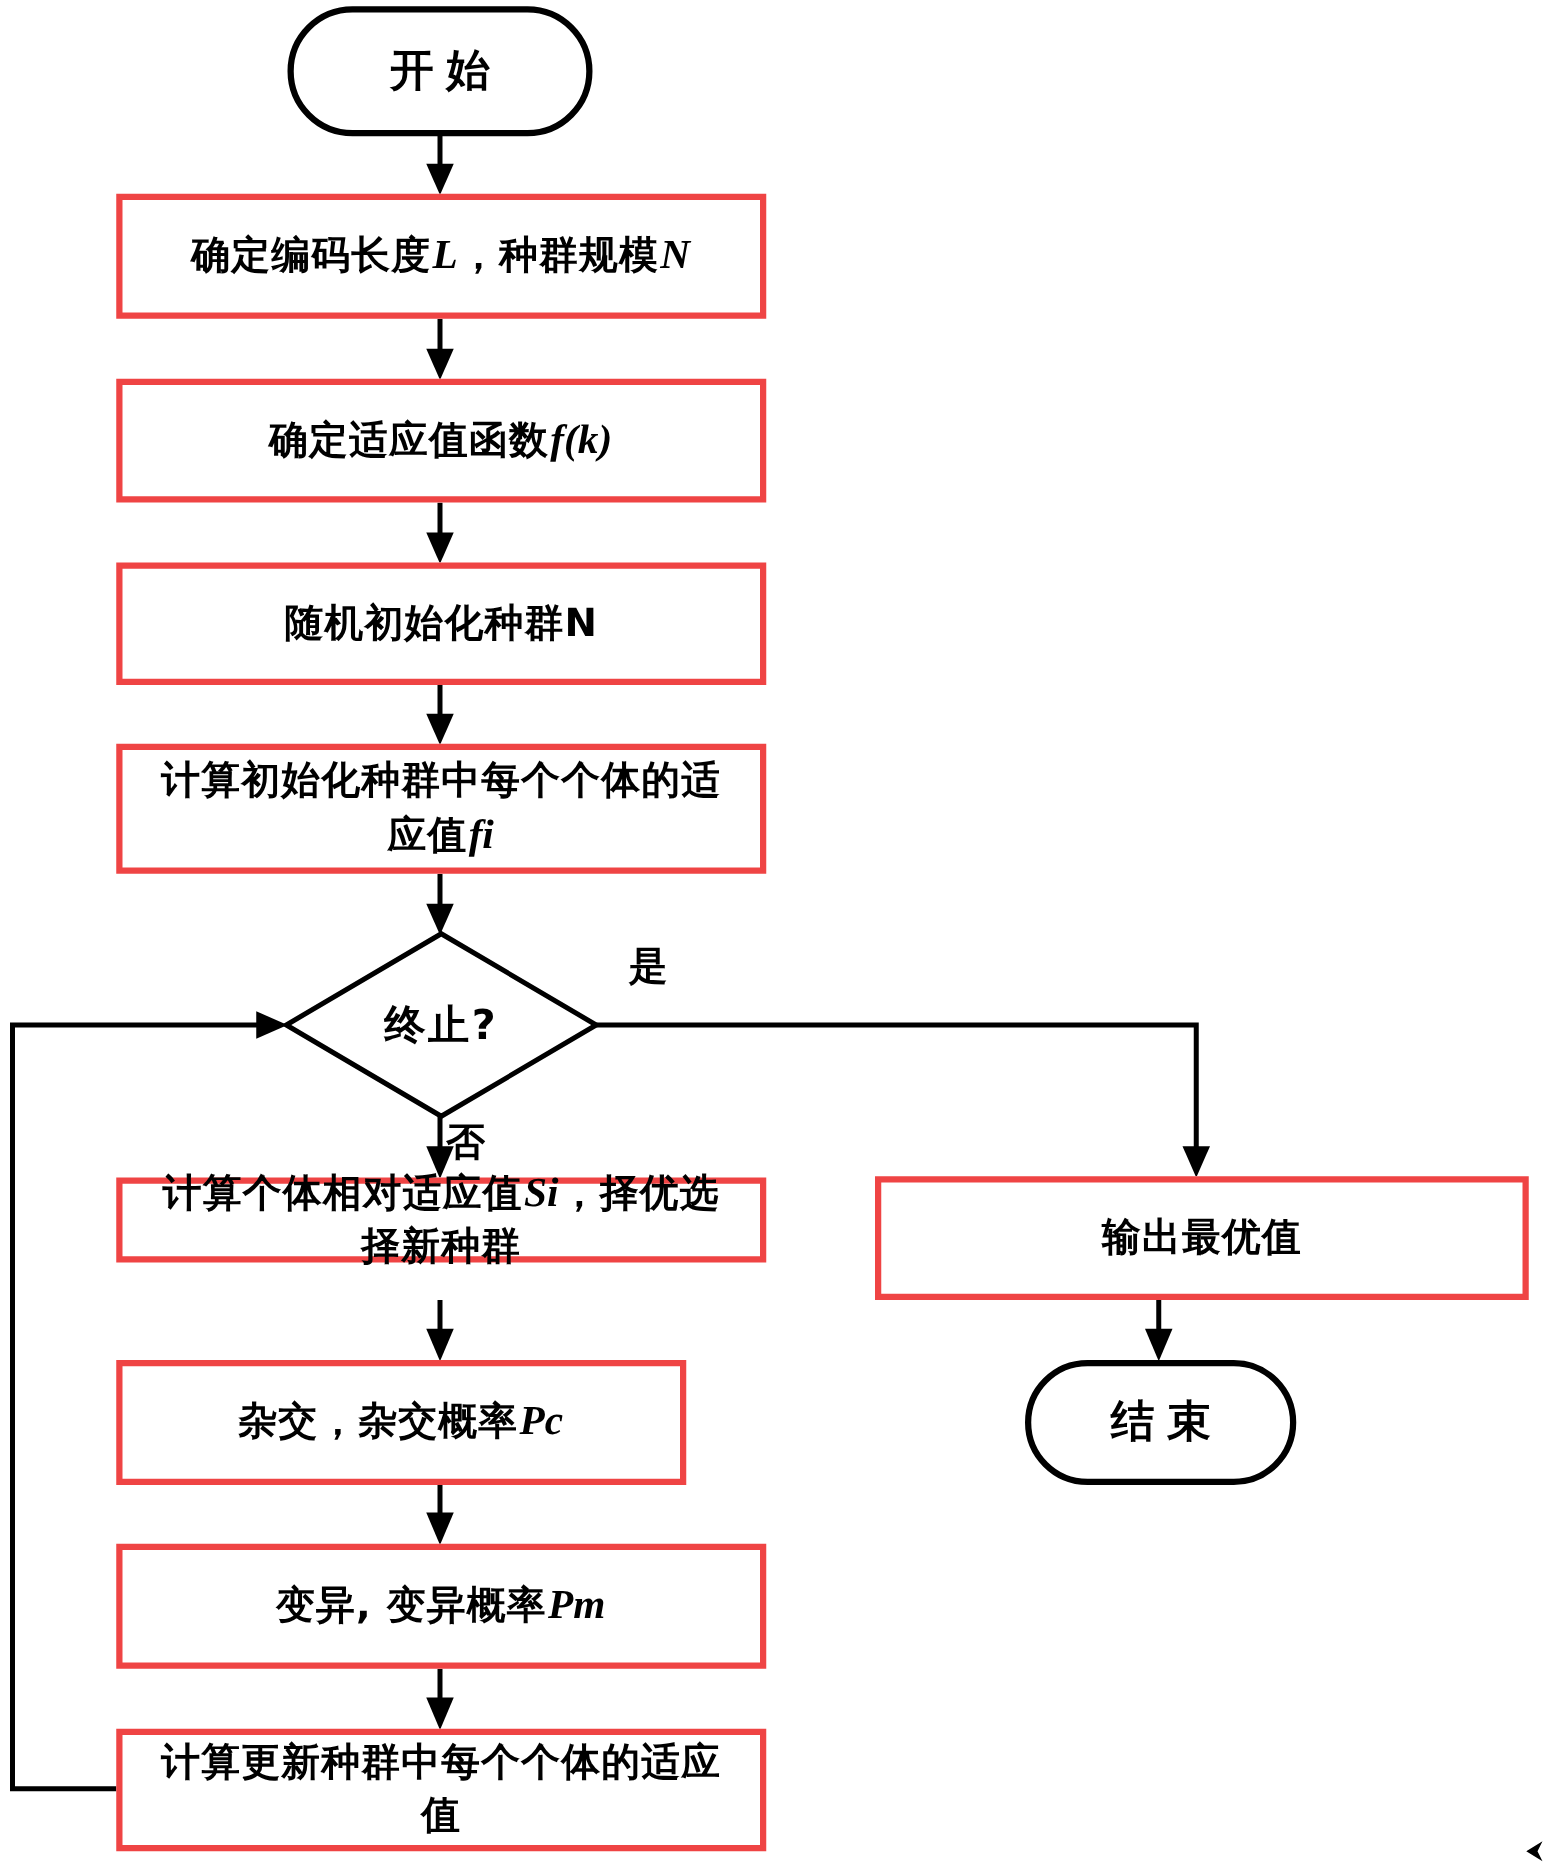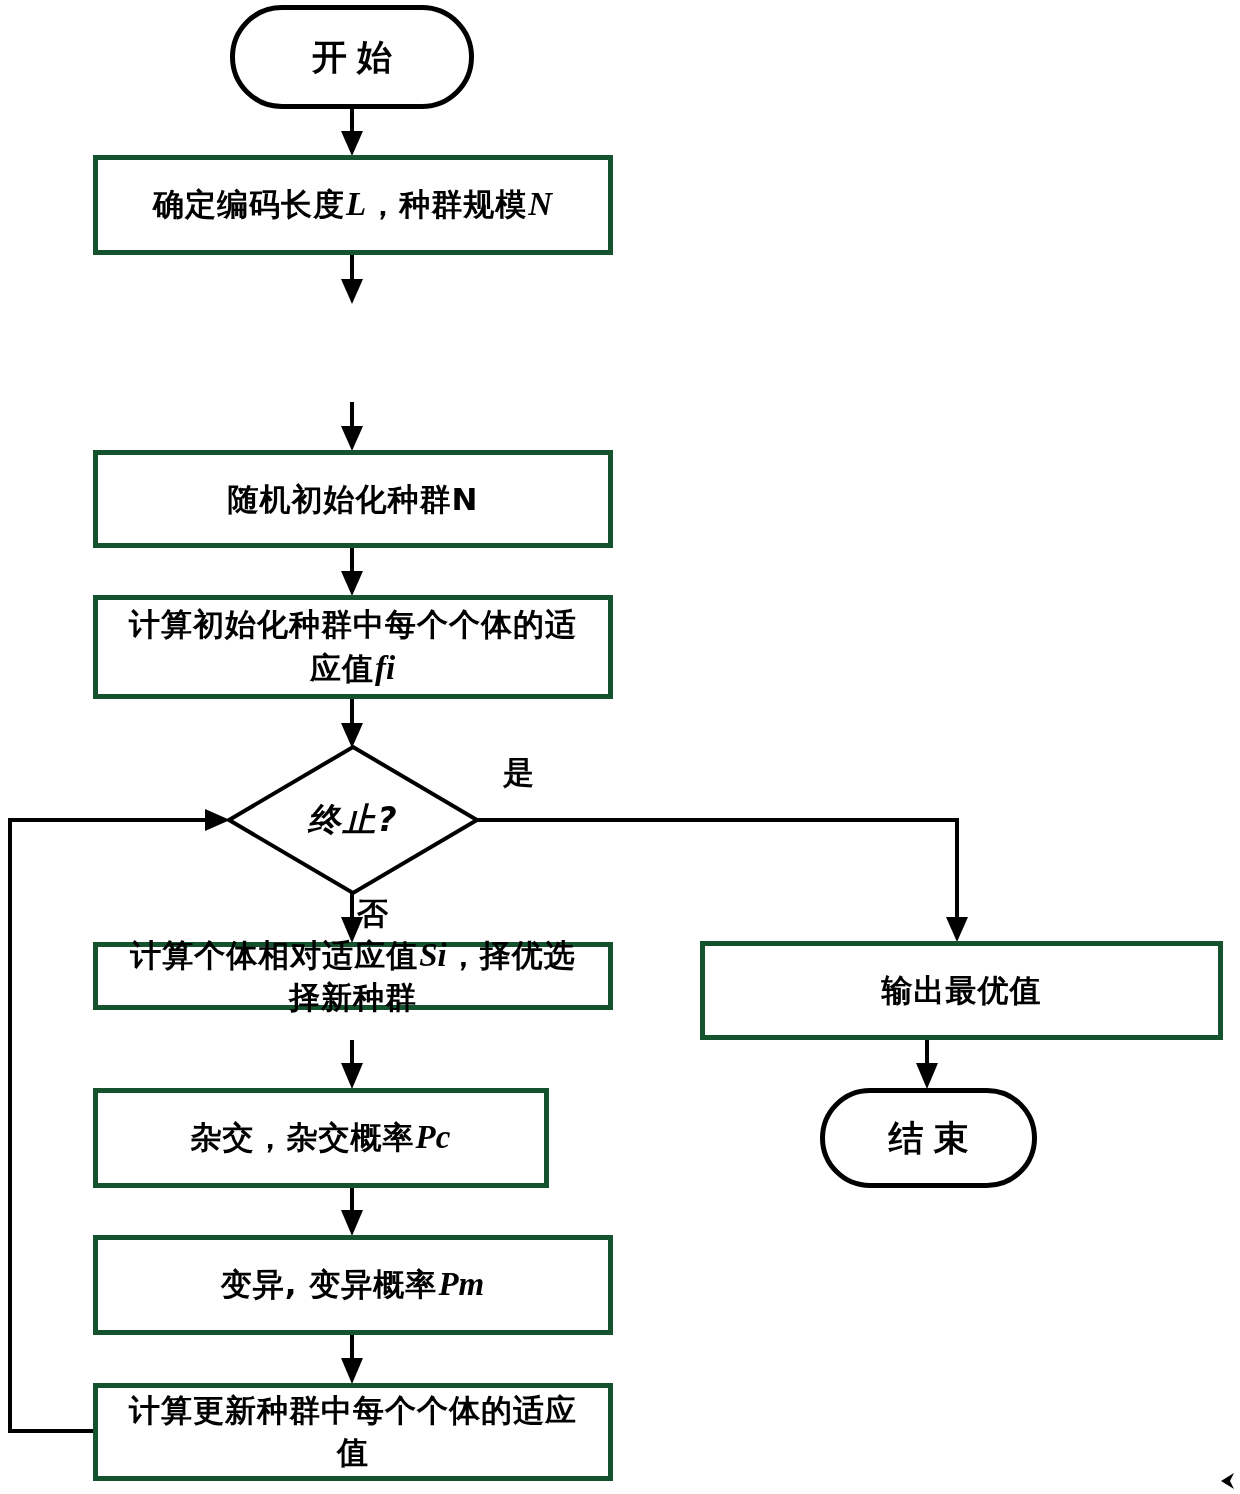--- a/index.html
+++ b/index.html
@@ -7,26 +7,26 @@
     position:relative;width:1240px;height:1494px;background:#ffffff;
     font-family:"DejaVu Sans",sans-serif;color:#000;overflow:hidden;
   }
   svg.wires{position:absolute;left:0;top:0;width:1240px;height:1494px;}
   .node{
     position:absolute;box-sizing:border-box;
     display:flex;flex-direction:column;align-items:center;justify-content:center;
     font-weight:700;font-size:31px;line-height:1.5;
     letter-spacing:1px;background:#ffffff;
   }
-  .box{border:5px solid #14532d;}
+  .box{border:5px solid #ef4444;}
   .terminator{border:5px solid #000;border-radius:54px;font-size:35px;letter-spacing:10px;text-indent:10px;}
   .diamond-label{
     position:absolute;box-sizing:border-box;background:transparent;border:none;
     display:flex;align-items:center;justify-content:center;
-    font-weight:700;font-size:33px;letter-spacing:2px;font-style:italic;
+    font-weight:700;font-size:33px;letter-spacing:2px;
   }
   .nline{display:block;white-space:nowrap;}
   .var{
     font-family:"Liberation Serif",serif;font-style:italic;font-weight:700;
     font-size:33px;letter-spacing:0;padding:0 1px;
   }
   .edge-label{position:absolute;font-weight:700;font-size:31px;background:transparent;}
 </style>
 </head>
 <body>
@@ -105,20 +105,23 @@
   </svg>
 
   <div class="node terminator" style="left:230px;top:5px;width:244px;height:104px;">
     <span class="nline">开始</span>
   </div>
 
   <div class="node box" style="left:93px;top:155px;width:520px;height:100px;">
     <span class="nline"><span>确定编码长度</span><span class="var">L</span><span>，种群规模</span><span class="var">N</span></span>
   </div>
 
+  <div class="node box" style="left:93px;top:303px;width:520px;height:99px;">
+    <span class="nline"><span>确定适应值函数</span><span class="var">f(k)</span></span>
+  </div>
 
   <div class="node box" style="left:93px;top:450px;width:520px;height:98px;">
     <span class="nline">随机初始化种群N</span>
   </div>
 
   <div class="node box" style="left:93px;top:595px;width:520px;height:104px;line-height:1.35;">
     <span class="nline">计算初始化种群中每个个体的适</span>
     <span class="nline"><span>应值</span><span class="var">fi</span></span>
   </div>
 

